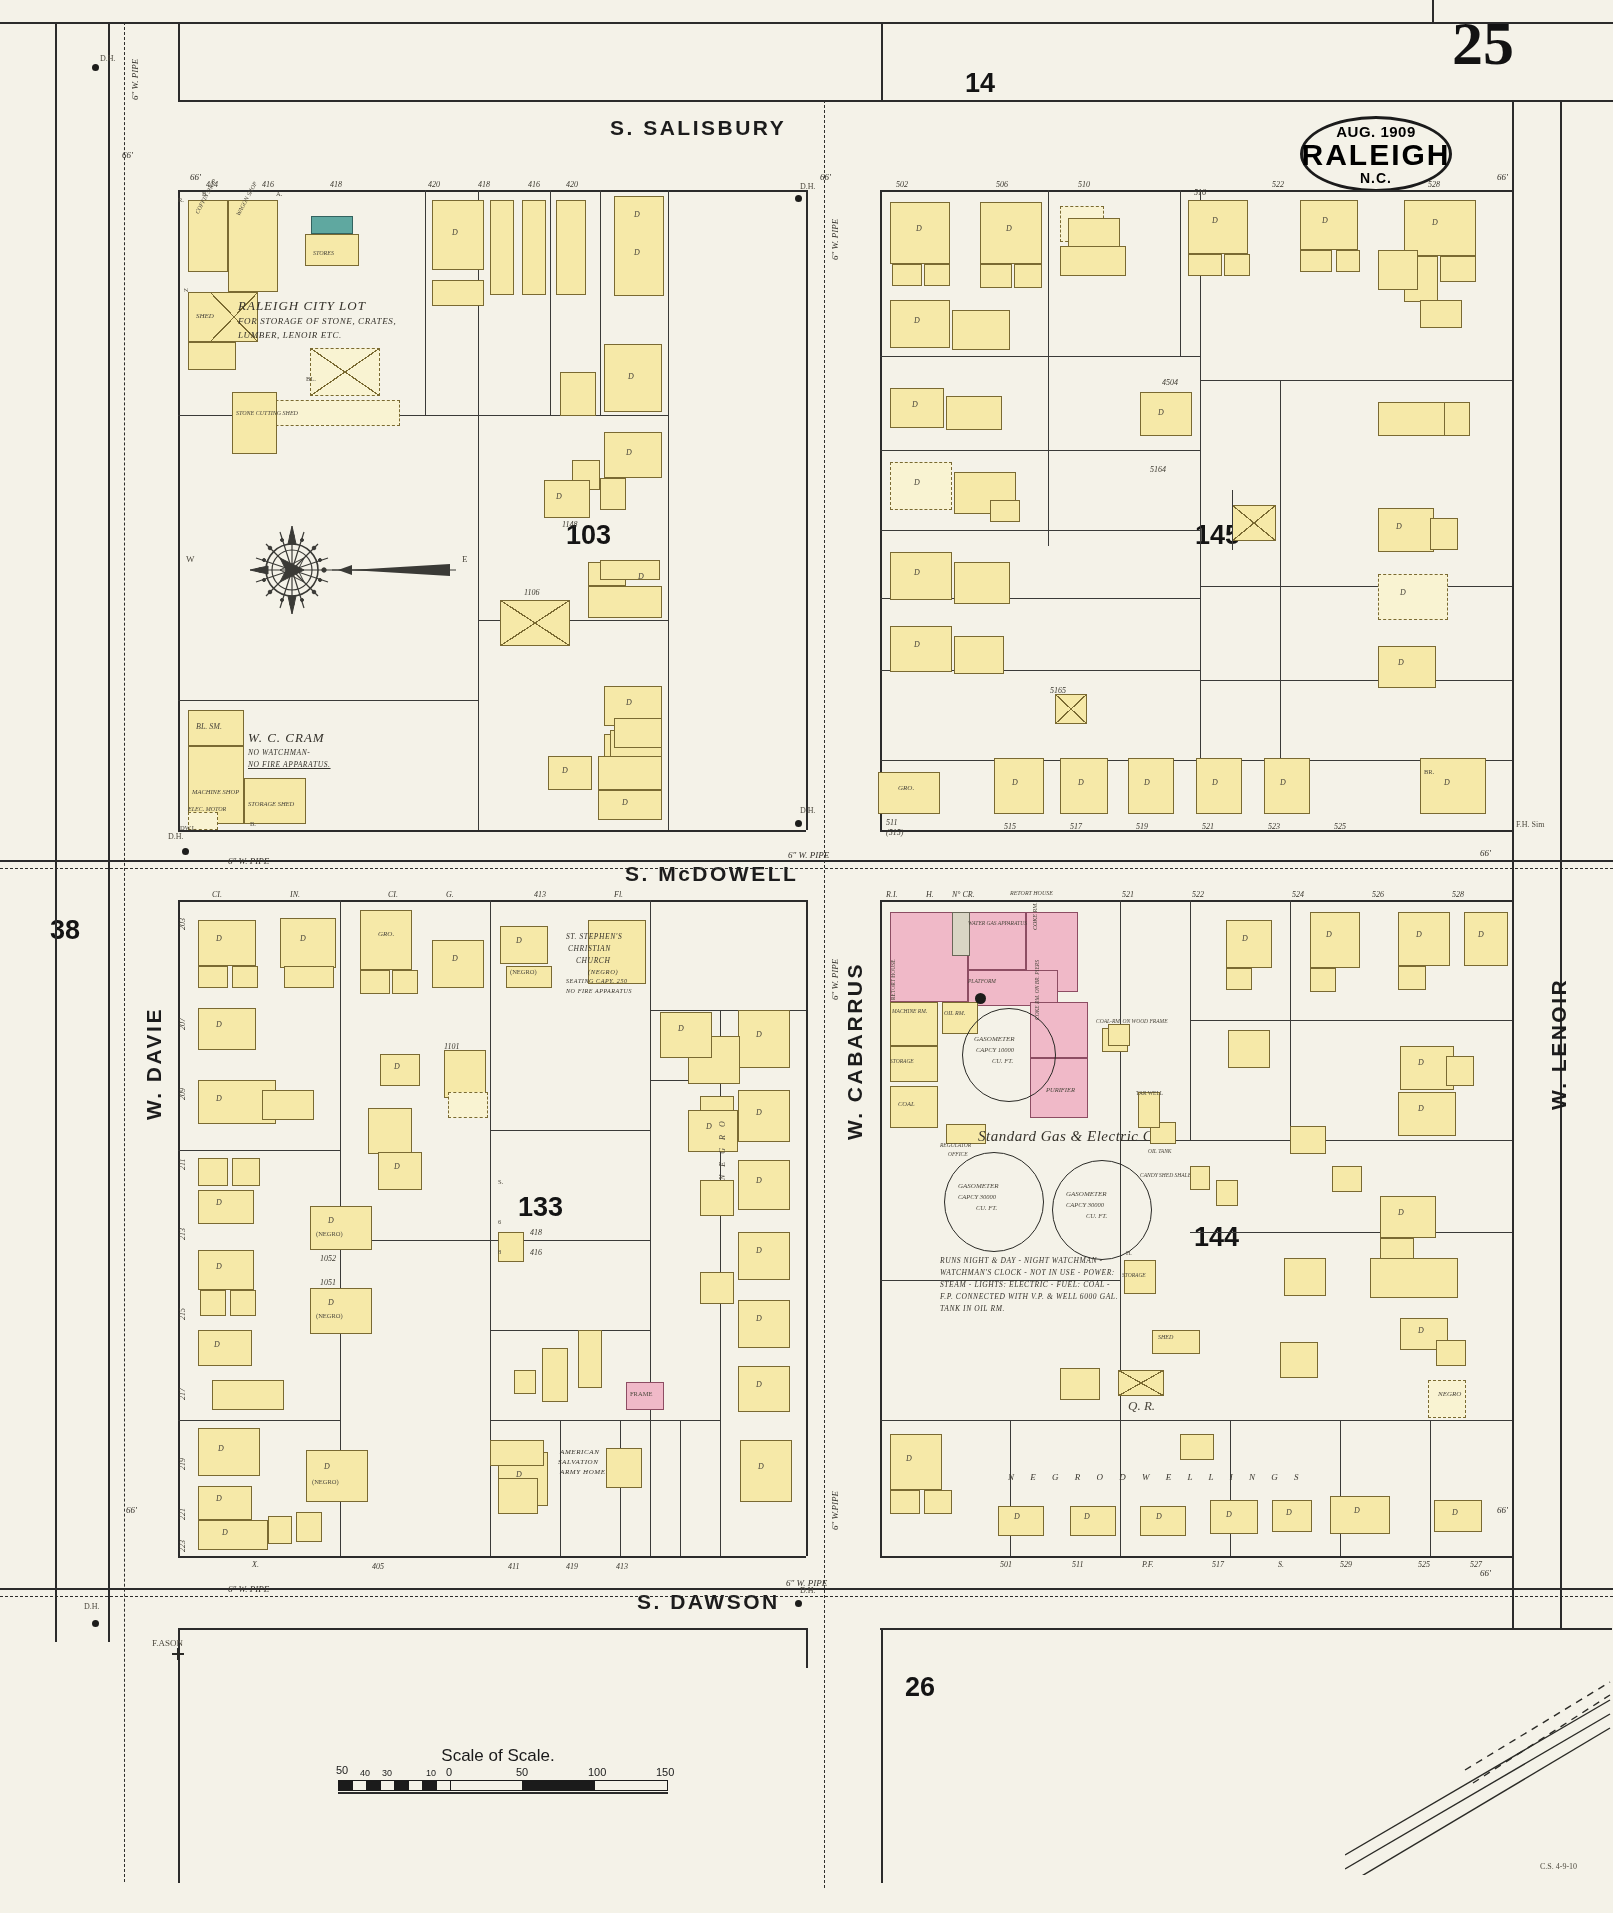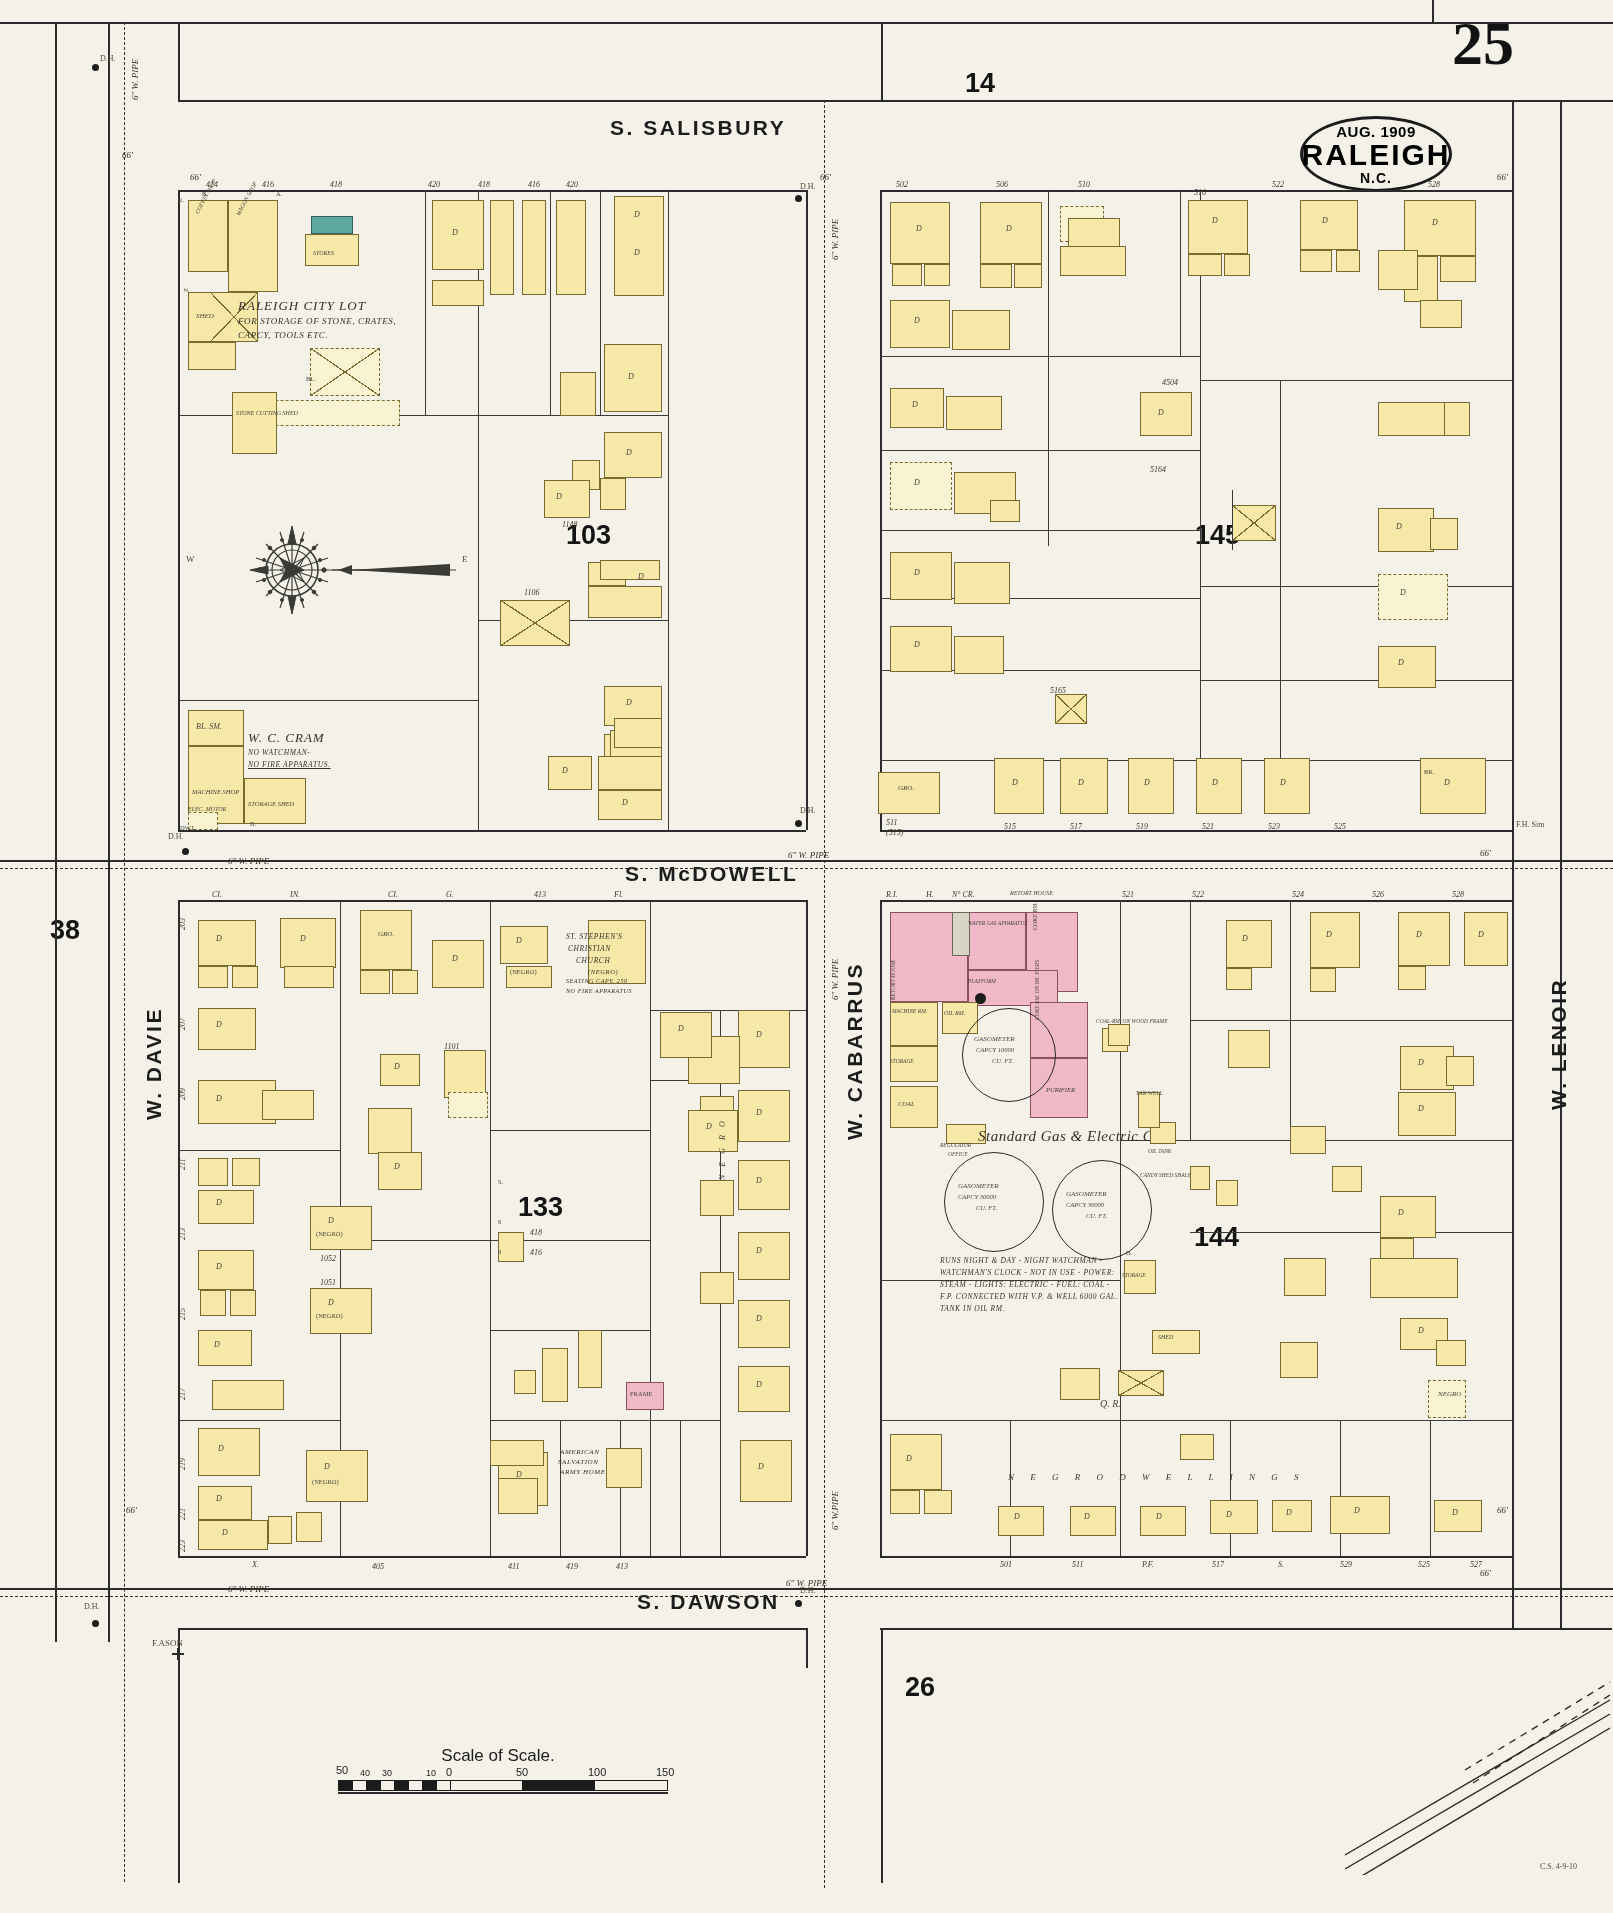--- a/index.html
+++ b/index.html
@@ -189,21 +189,21 @@
 
   <div class="bldg dash" style="left:310px;top:348px;width:70px;height:48px;"></div>
   <div class="xd" style="left:310px;top:348px;width:70px;height:48px;"></div>
   <div class="bldg dash" style="left:240px;top:400px;width:160px;height:26px;"></div>
 
   <div class="bldg" style="left:232px;top:392px;width:45px;height:62px;"></div>
   <div class="tiny" style="left:236px;top:410px;font-size:6px;">STONE CUTTING SHED</div>
 
   <div class="script" style="left:238px;top:298px;font-size:13px;letter-spacing:1px;">RALEIGH CITY LOT</div>
   <div class="script" style="left:238px;top:316px;font-size:9px;">FOR STORAGE OF STONE, CRATES,</div>
-  <div class="script" style="left:238px;top:330px;font-size:9px;">CAPCY, TOOLS  ETC.</div>
+  <div class="script" style="left:238px;top:330px;font-size:9px;">LUMBER, LENOIR  ETC.</div>
 
   <div class="num" style="left:206px;top:180px;">414</div>
   <div class="num" style="left:262px;top:180px;">416</div>
   <div class="num" style="left:330px;top:180px;">418</div>
   <div class="num" style="left:428px;top:180px;">420</div>
   <div class="num" style="left:478px;top:180px;">418</div>
   <div class="num" style="left:528px;top:180px;">416</div>
   <div class="num" style="left:566px;top:180px;">420</div>
 
   <div class="bldg" style="left:432px;top:200px;width:52px;height:70px;"></div>
@@ -702,21 +702,21 @@
   <div class="tiny" style="left:1140px;top:1172px;font-size:5.5px;">CANDY SHED SHALE</div>
   <div class="bldg" style="left:1138px;top:1092px;width:22px;height:36px;"></div>
   <div class="tinier" style="left:1136px;top:1090px;font-size:5.5px;">TAR WELL</div>
   <div class="bldg" style="left:1124px;top:1260px;width:32px;height:34px;"></div>
   <div class="tiny" style="left:1122px;top:1272px;font-size:5.5px;">STORAGE</div>
   <div class="tinier" style="left:1126px;top:1250px;font-size:6px;">H.</div>
   <div class="bldg" style="left:1152px;top:1330px;width:48px;height:24px;"></div>
   <div class="tiny" style="left:1158px;top:1334px;font-size:6px;">SHED</div>
   <div class="bldg" style="left:1118px;top:1370px;width:46px;height:26px;"></div>
   <div class="xd" style="left:1118px;top:1370px;width:46px;height:26px;"></div>
-  <div class="tiny" style="left:1100px;top:1398px;font-size:10px;">Q. R.</div>
+  <div class="tiny" style="left:1128px;top:1398px;font-size:13px;">Q. R.</div>
 
   <div class="bldg" style="left:1226px;top:920px;width:46px;height:48px;"></div>
   <div class="tiny" style="left:1242px;top:934px;font-size:8px;">D</div>
   <div class="bldg" style="left:1226px;top:968px;width:26px;height:22px;"></div>
   <div class="bldg" style="left:1310px;top:912px;width:50px;height:56px;"></div>
   <div class="tiny" style="left:1326px;top:930px;font-size:8px;">D</div>
   <div class="bldg" style="left:1310px;top:968px;width:26px;height:24px;"></div>
   <div class="bldg" style="left:1398px;top:912px;width:52px;height:54px;"></div>
   <div class="tiny" style="left:1416px;top:930px;font-size:8px;">D</div>
   <div class="bldg" style="left:1398px;top:966px;width:28px;height:24px;"></div>

